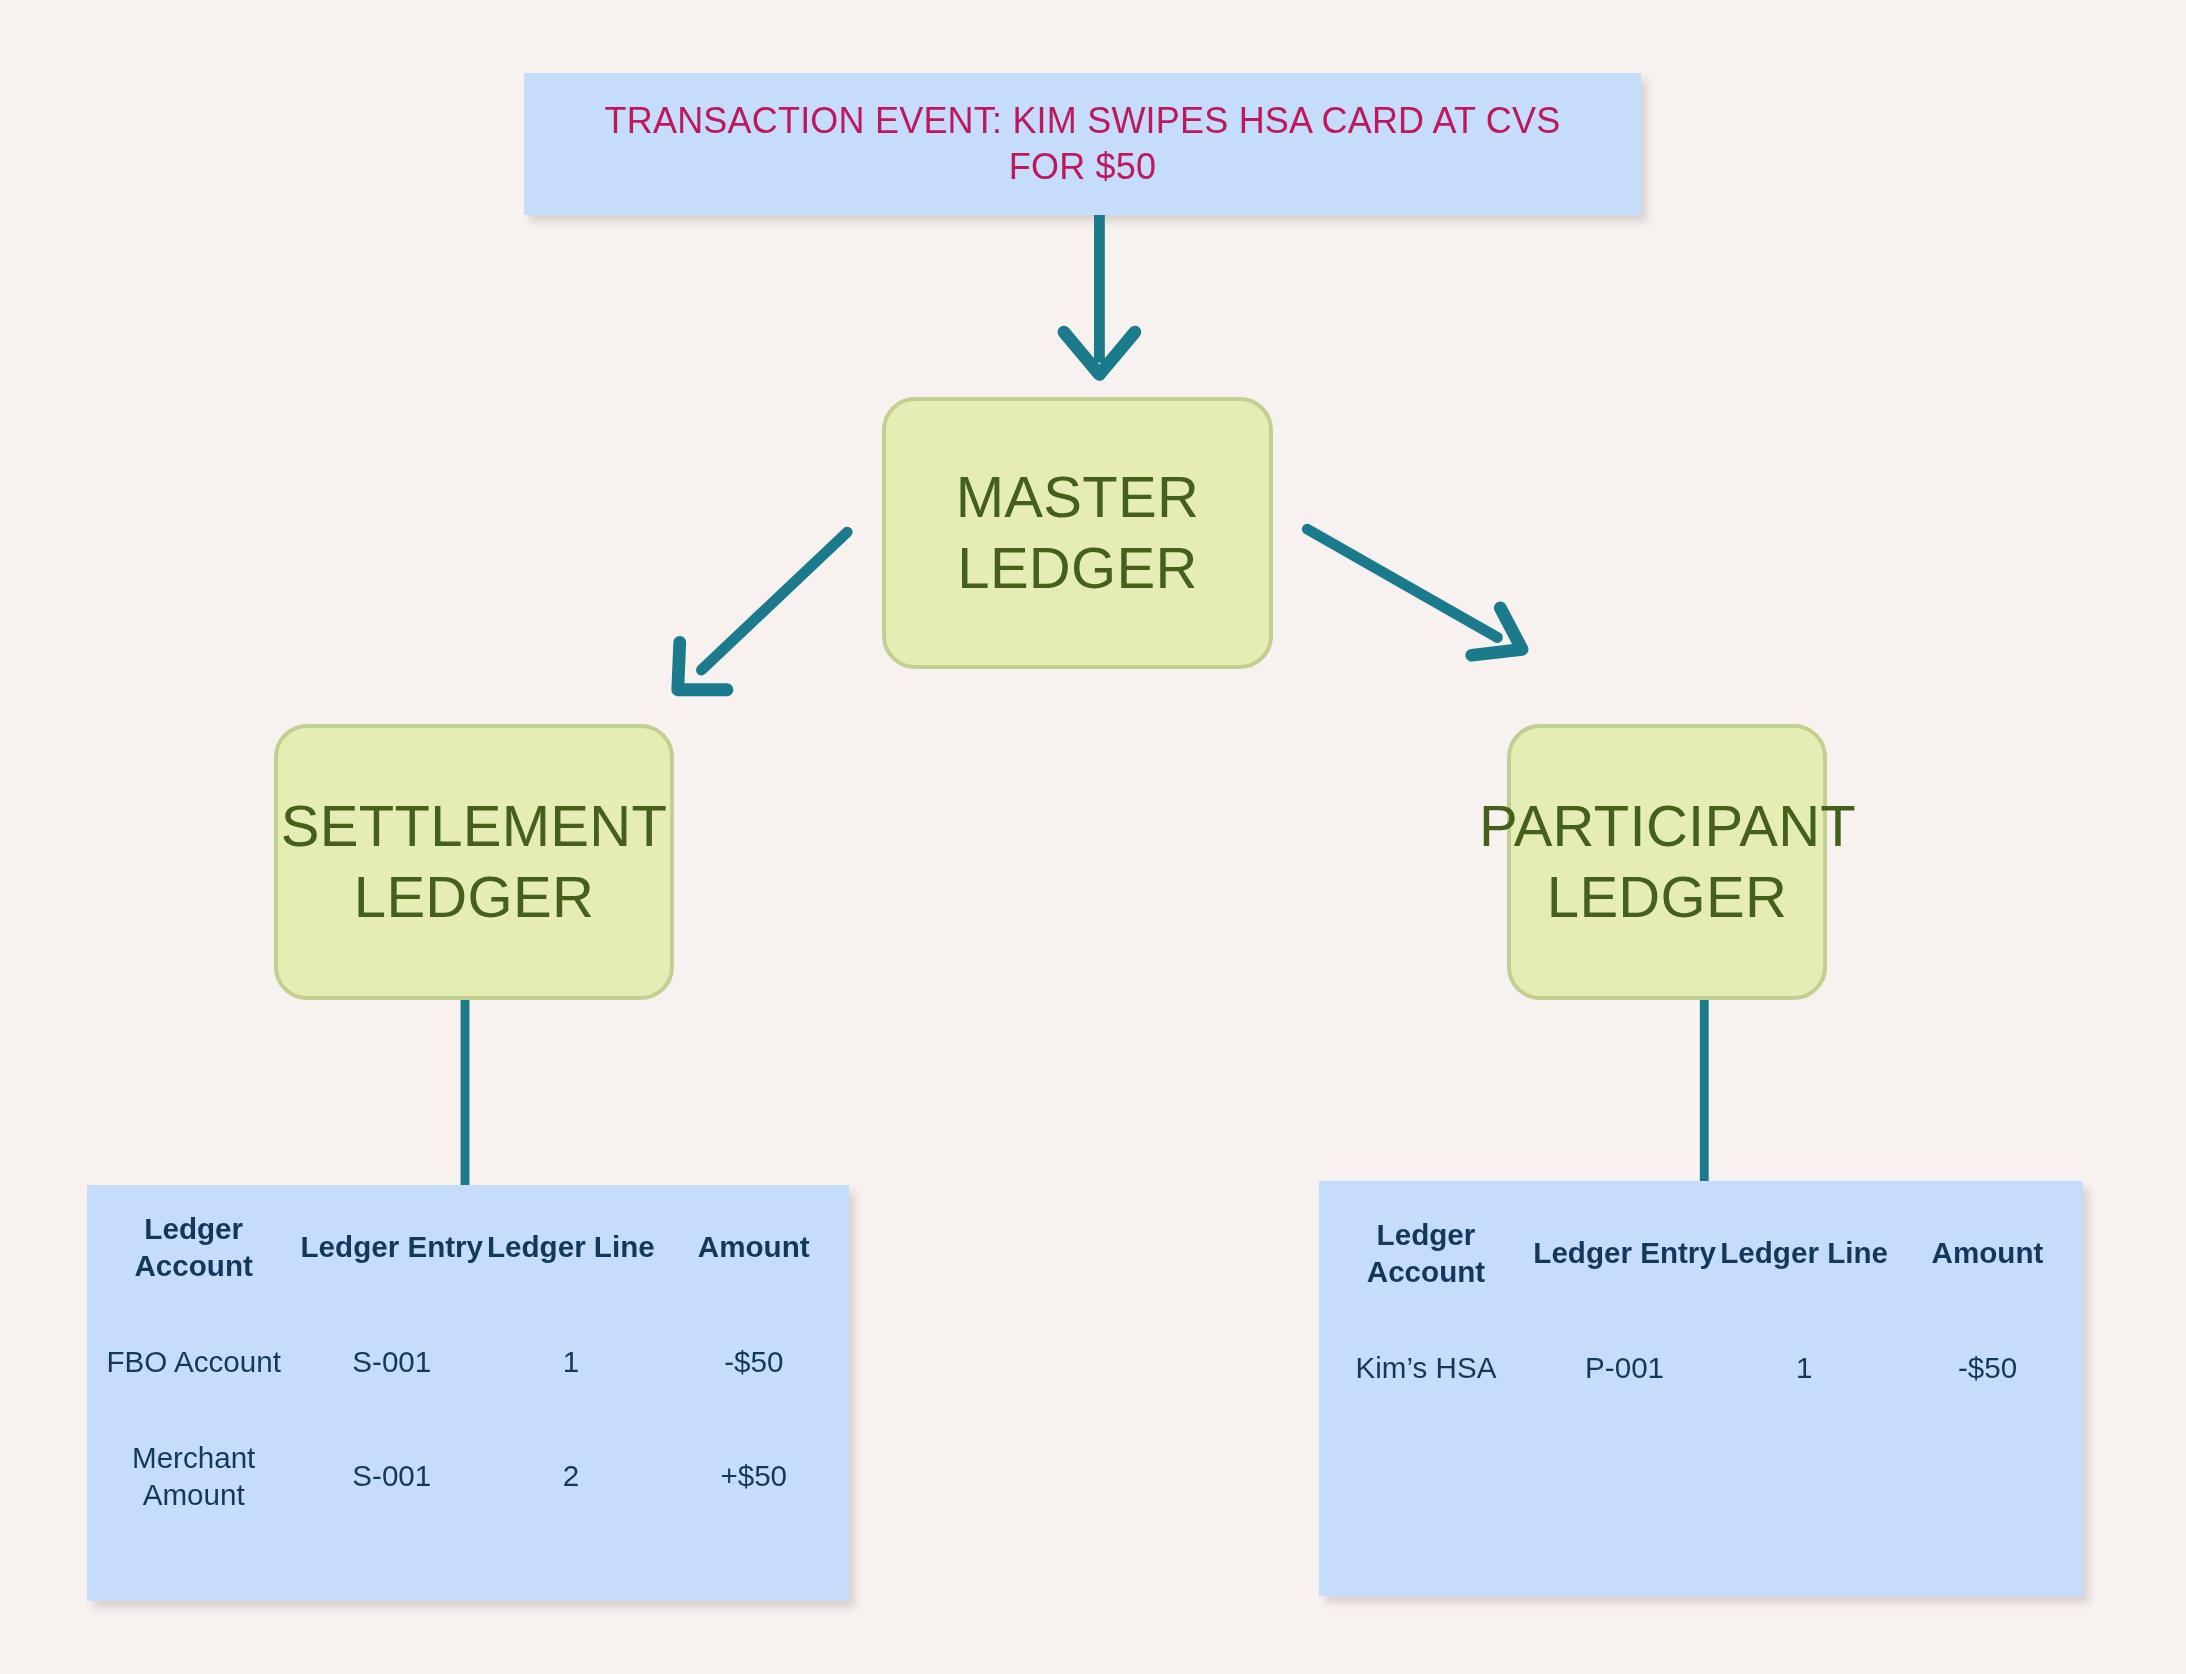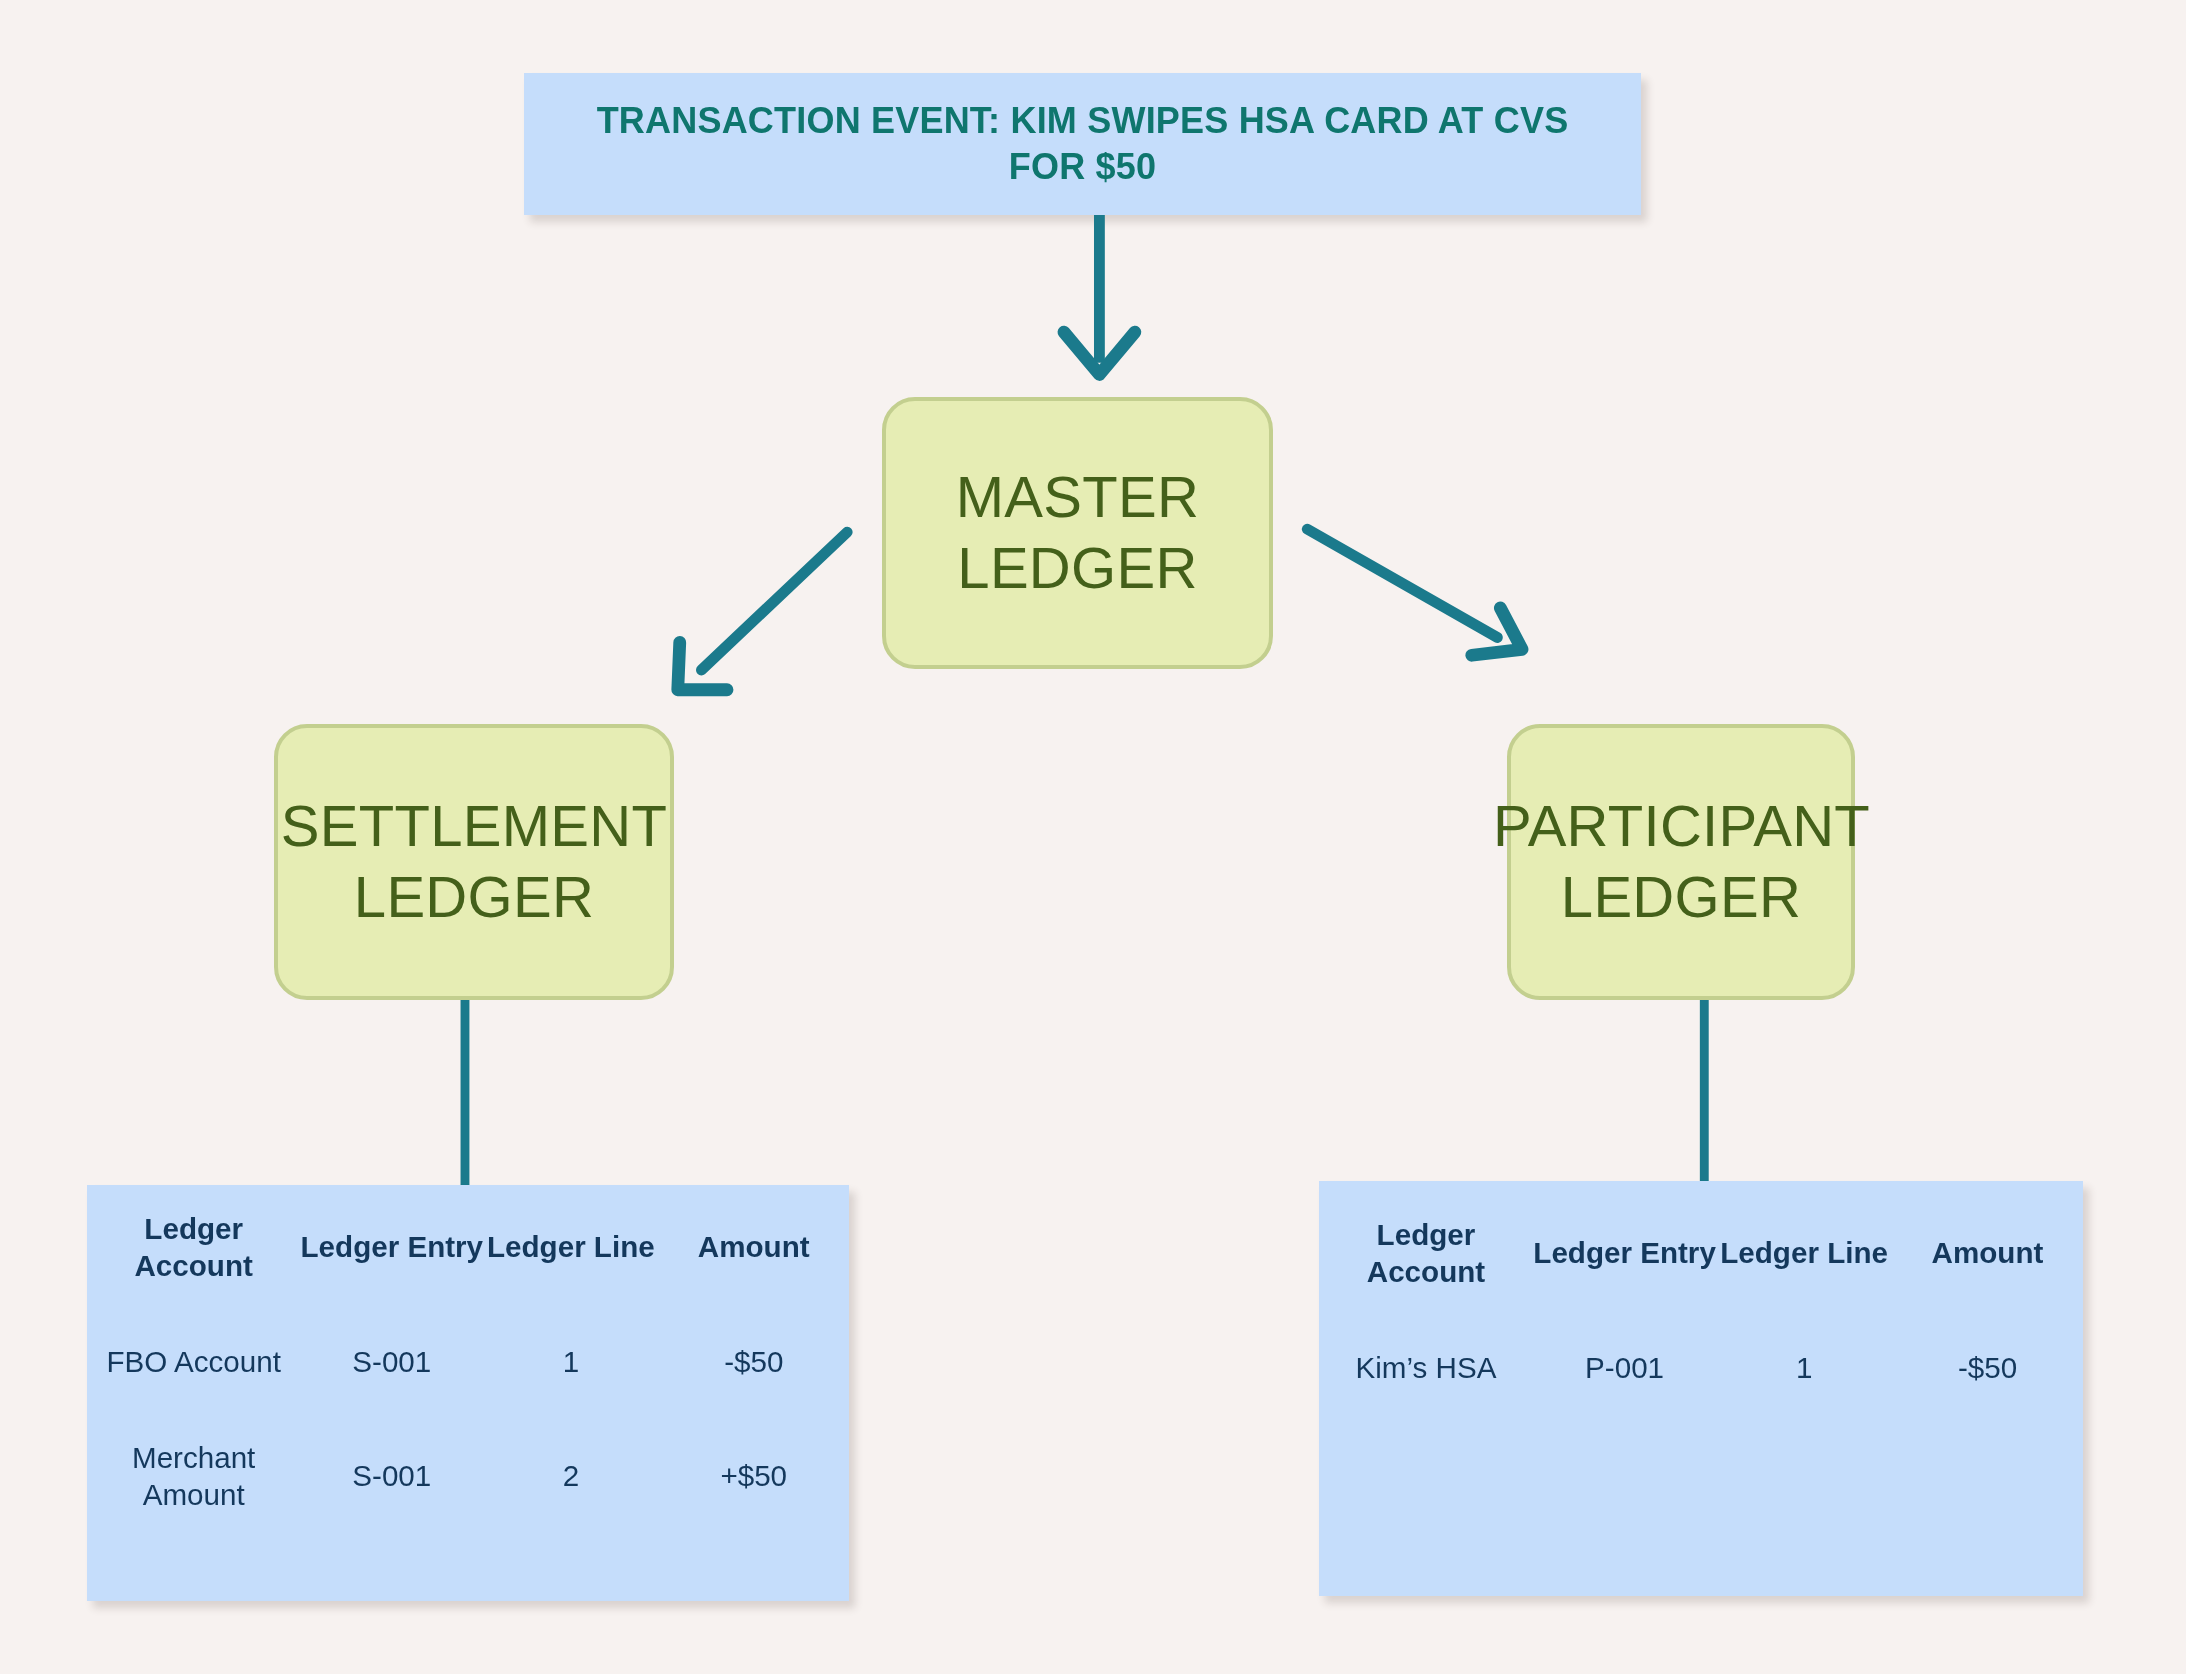--- a/index.html
+++ b/index.html
@@ -29,22 +29,22 @@
     background: #c5ddfb;
     box-shadow: 5.9px 6.9px 7.9px rgba(60, 45, 40, 0.16);
     display: flex;
     align-items: center;
     justify-content: center;
     box-sizing: border-box;
     padding: 0 45px;
   }
   .event-banner-text {
     font-size: 36px;
-    font-weight: bold;
-    color: #0f766e;
+    font-weight: normal;
+    color: #be185d;
     text-align: center;
     line-height: 1.28;
     letter-spacing: 0.2px;
   }
 
   
   .node {
     position: absolute;
     background: #e6edb4;
     border: 4.9px solid #c3cf8f;
@@ -56,21 +56,21 @@
   }
   .node-label {
     font-size: 58px;
     color: #44601a;
     text-align: center;
     line-height: 1.22;
     letter-spacing: 0.3px;
   }
   #node-master   { left: 882px;  top: 397px; width: 391px; height: 272px; }
   #node-settle   { left: 274px;  top: 724px; width: 400px; height: 276px; }
-  #node-particip { left: 1507px; top: 724px; width: 348px; height: 276px; }
+  #node-particip { left: 1507px; top: 724px; width: 320px; height: 276px; }
 
   
   #connectors {
     position: absolute;
     left: 0;
     top: 0;
     width: 2187px;
     height: 1675px;
     pointer-events: none;
   }

